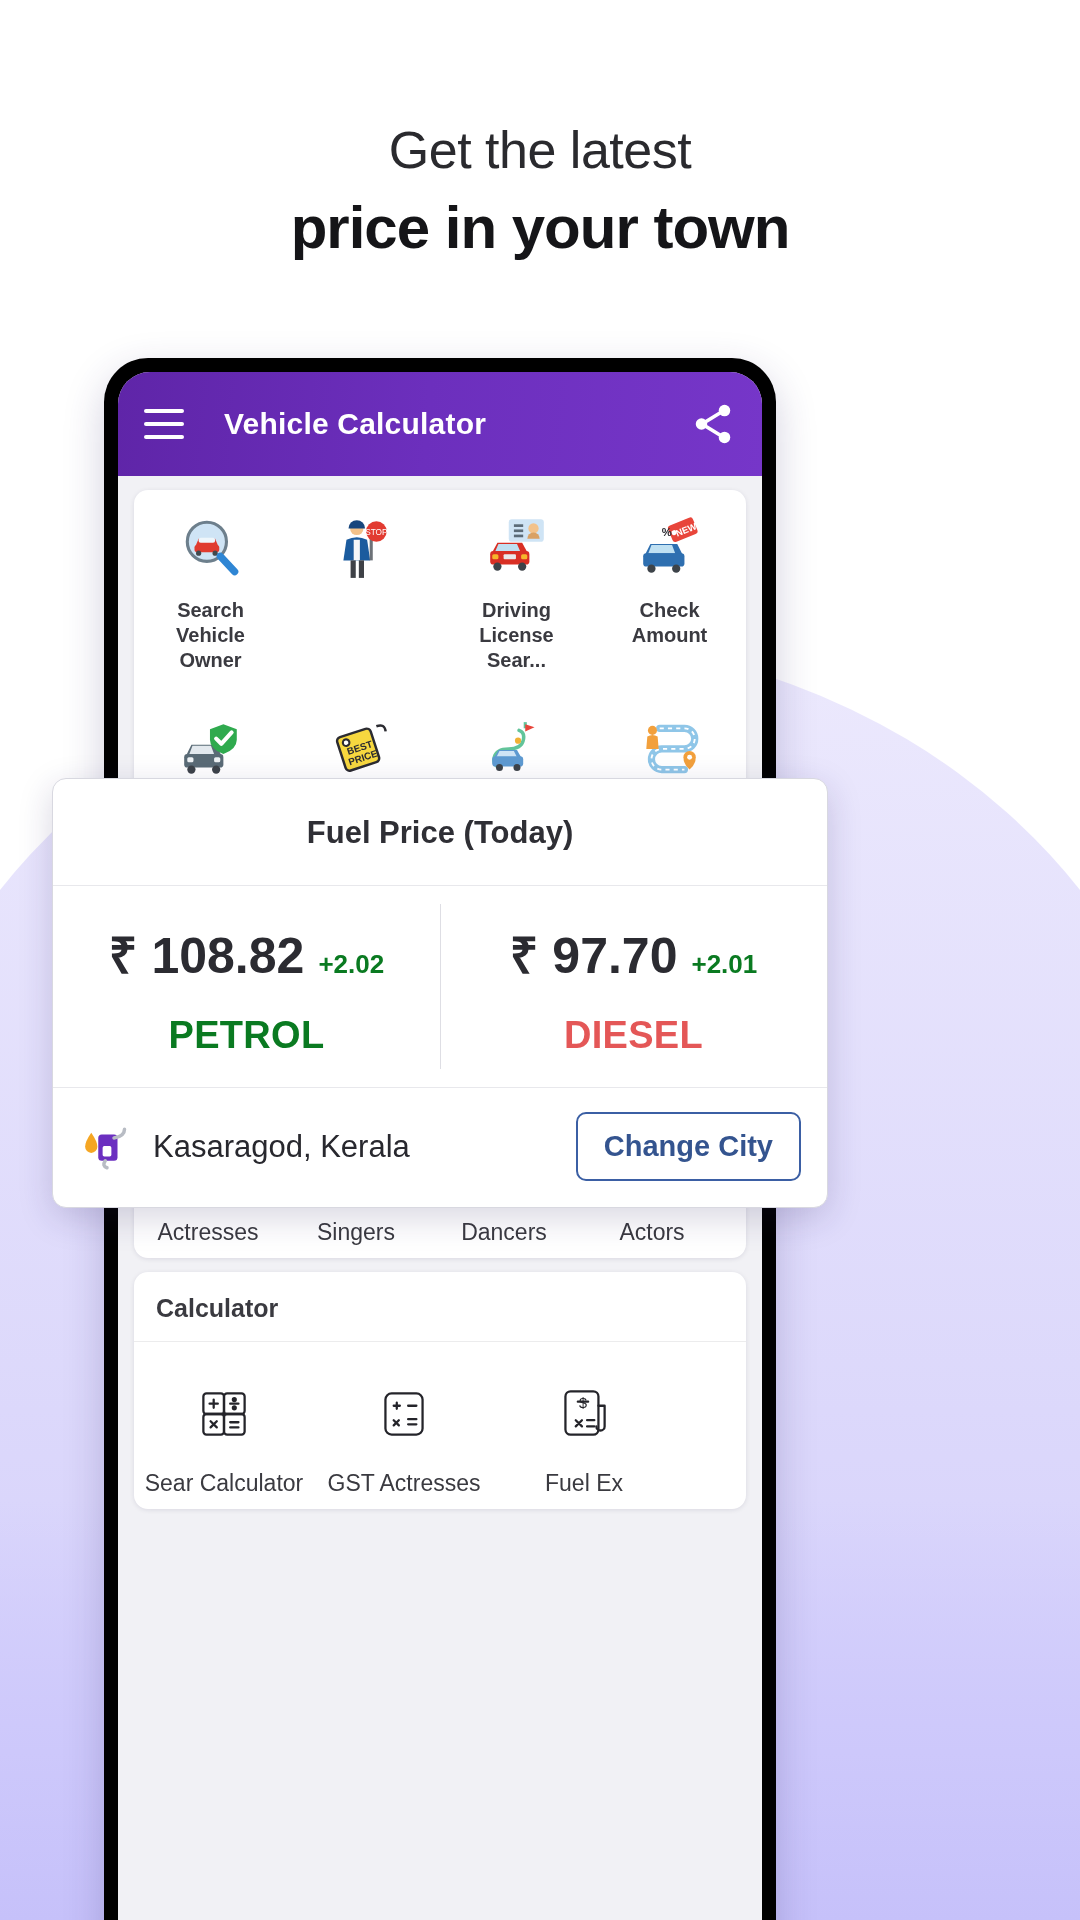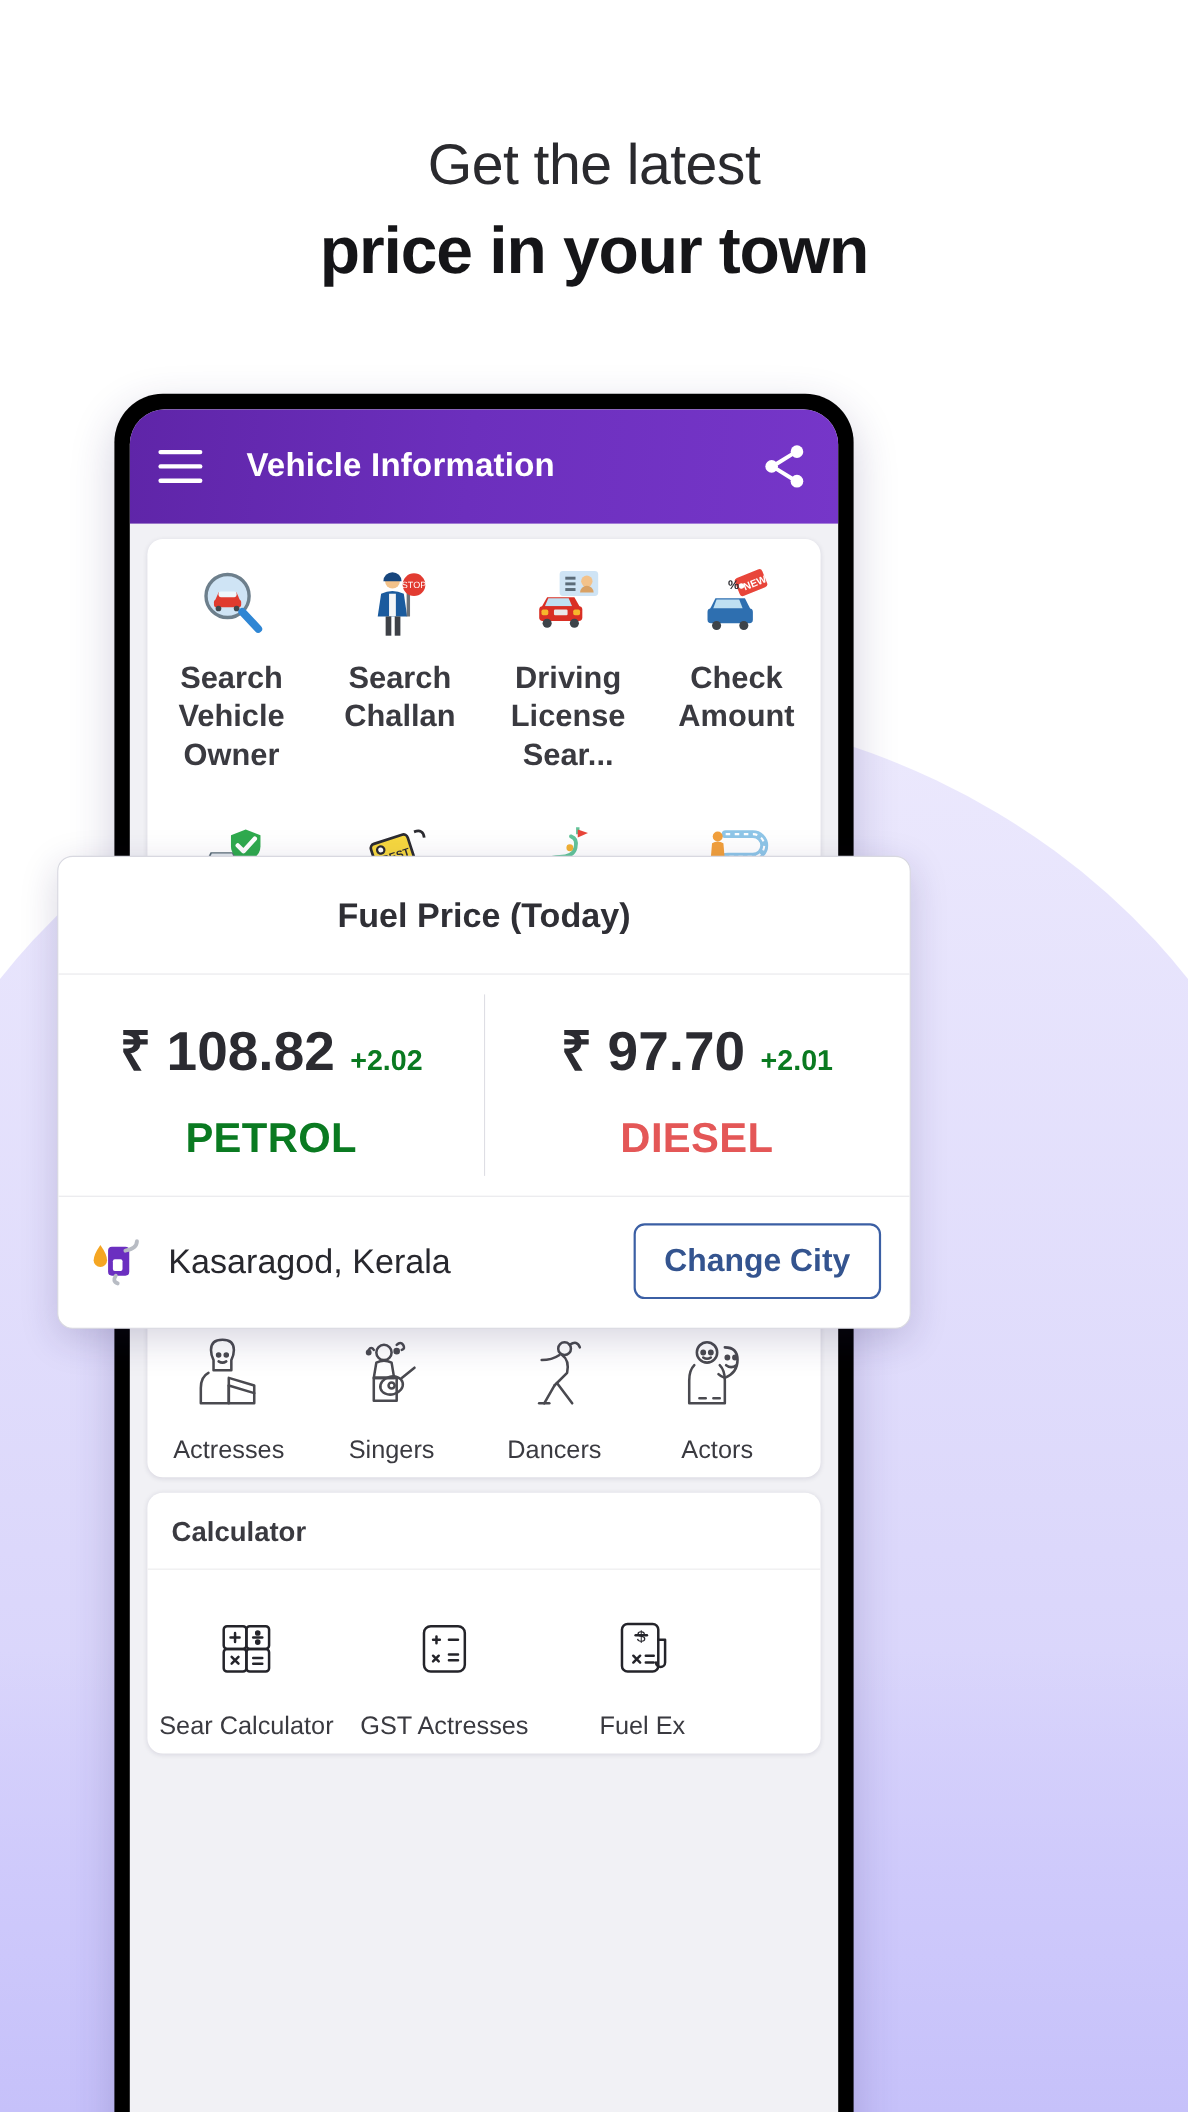--- a/index.html
+++ b/index.html
@@ -98,21 +98,21 @@
   .grid-cell {
     flex: 1 1 0;
     padding: 22px 4px 20px 4px;
     text-align: center;
     cursor: pointer;
   }
   .grid-ico { height: 72px; display: flex; align-items: center; justify-content: center; }
   .grid-ico svg { display: block; }
   .grid-label {
     margin-top: 14px;
-    font-size: 28px; line-height: 1.25; color: #3a3a40; font-weight: 600;
+    font-size: 20px; line-height: 1.25; color: #3a3a40; font-weight: 600;
     padding: 0 4px;
     white-space: pre-line;
   }
   
   .hrow { display: flex; padding: 26px 0 12px 0; }
   .hcell { flex: 0 0 auto; width: 148px; text-align: center; cursor: pointer; }
   .hcell .hico { height: 84px; display: flex; align-items: center; justify-content: center; }
   .hcell .hlab { margin-top: 14px; font-size: 23px; color: #3a3a40; font-weight: 400; white-space: nowrap; }
   
   .fuel-card {
@@ -176,21 +176,21 @@
 
   <div class="phone">
     <div class="screen">
 
       <div class="appbar">
         <div class="hamburger">
           <span></span>
             <span></span>
             <span></span>
         </div>
-        <div class="appbar-title">Vehicle Information</div>
+        <div class="appbar-title">Vehicle Calculator</div>
         <div class="share-icon">
           <svg viewBox="0 0 24 24" width="46" height="46" fill="none" stroke="#ffffff" stroke-width="1.9" stroke-linecap="round" stroke-linejoin="round">
             <circle cx="18" cy="5" r="3" fill="#ffffff" stroke="none"></circle>
             <circle cx="6" cy="12" r="3" fill="#ffffff" stroke="none"></circle>
             <circle cx="18" cy="19" r="3" fill="#ffffff" stroke="none"></circle>
             <line x1="8.6" y1="10.6" x2="15.4" y2="6.4"></line>
             <line x1="8.6" y1="13.4" x2="15.4" y2="17.6"></line>
           </svg>
         </div>
       </div>
@@ -221,22 +221,20 @@
                 <path d="M17 13 a8 8 0 0 1 16 0 z" fill="#17467d"></path>
                 <path d="M15 24 q10 -5 20 0 l3 20 h-26 z" fill="#1b5b9e"></path>
                 <rect x="22" y="24" width="6" height="20" fill="#f4f6f8"></rect>
                 <rect x="19" y="44" width="5" height="17" fill="#3e4147"></rect>
                 <rect x="27" y="44" width="5" height="17" fill="#3e4147"></rect>
                 <line x1="39" y1="20" x2="39" y2="44" stroke="#6d7278" stroke-width="3"></line>
                 <circle cx="44" cy="16" r="10" fill="#e23b31"></circle>
                 <text x="44" y="19" font-size="8" fill="#fff" text-anchor="middle" font-family="Liberation Sans">STOP</text>
               </svg>
             </div>
-            <div class="grid-label">Search
-Challan</div>
           </div>
 
           <div class="grid-cell">
             <div class="grid-ico">
               <svg viewBox="0 0 64 64" width="66" height="66">
                 <rect x="24" y="4" width="34" height="22" rx="3" fill="#cfe4f5"></rect>
                 <circle cx="48" cy="13" r="5" fill="#f3c28a"></circle>
                 <path d="M42 23 a6 6 0 0 1 12 0 z" fill="#d9a164"></path>
                 <rect x="29" y="9" width="9" height="2.6" fill="#5b6b78"></rect>
                 <rect x="29" y="14" width="9" height="2.6" fill="#5b6b78"></rect>

